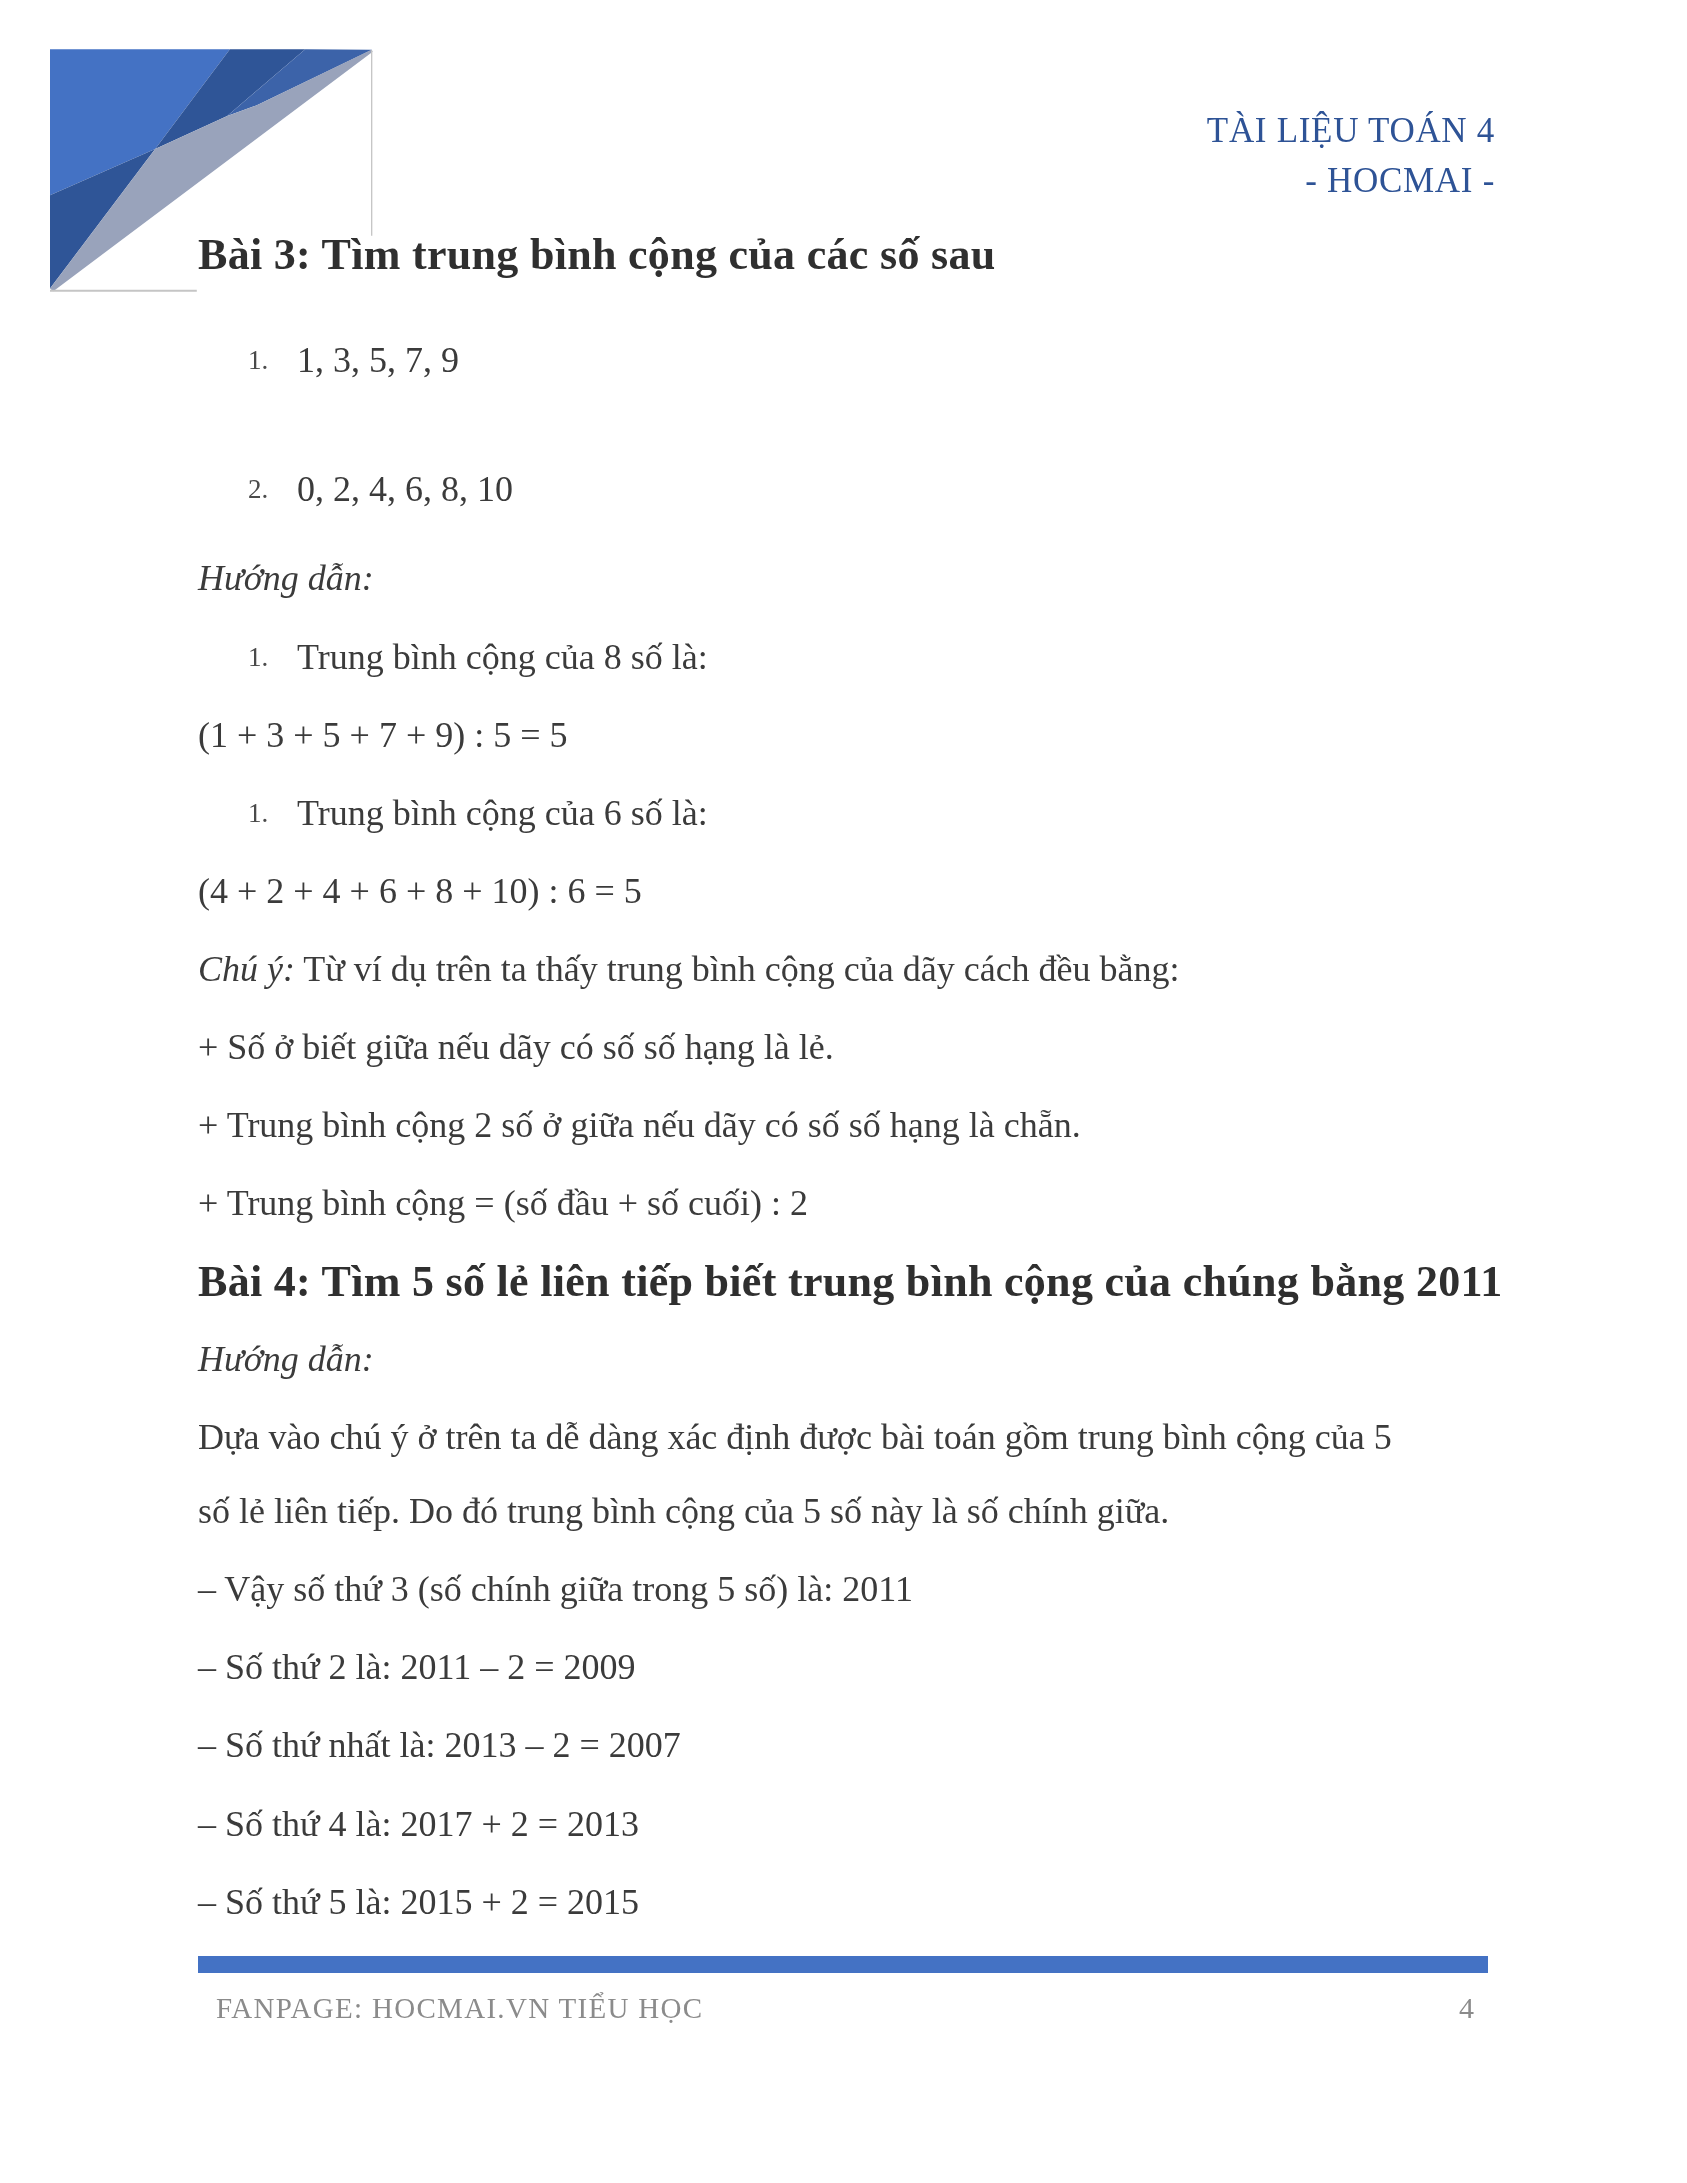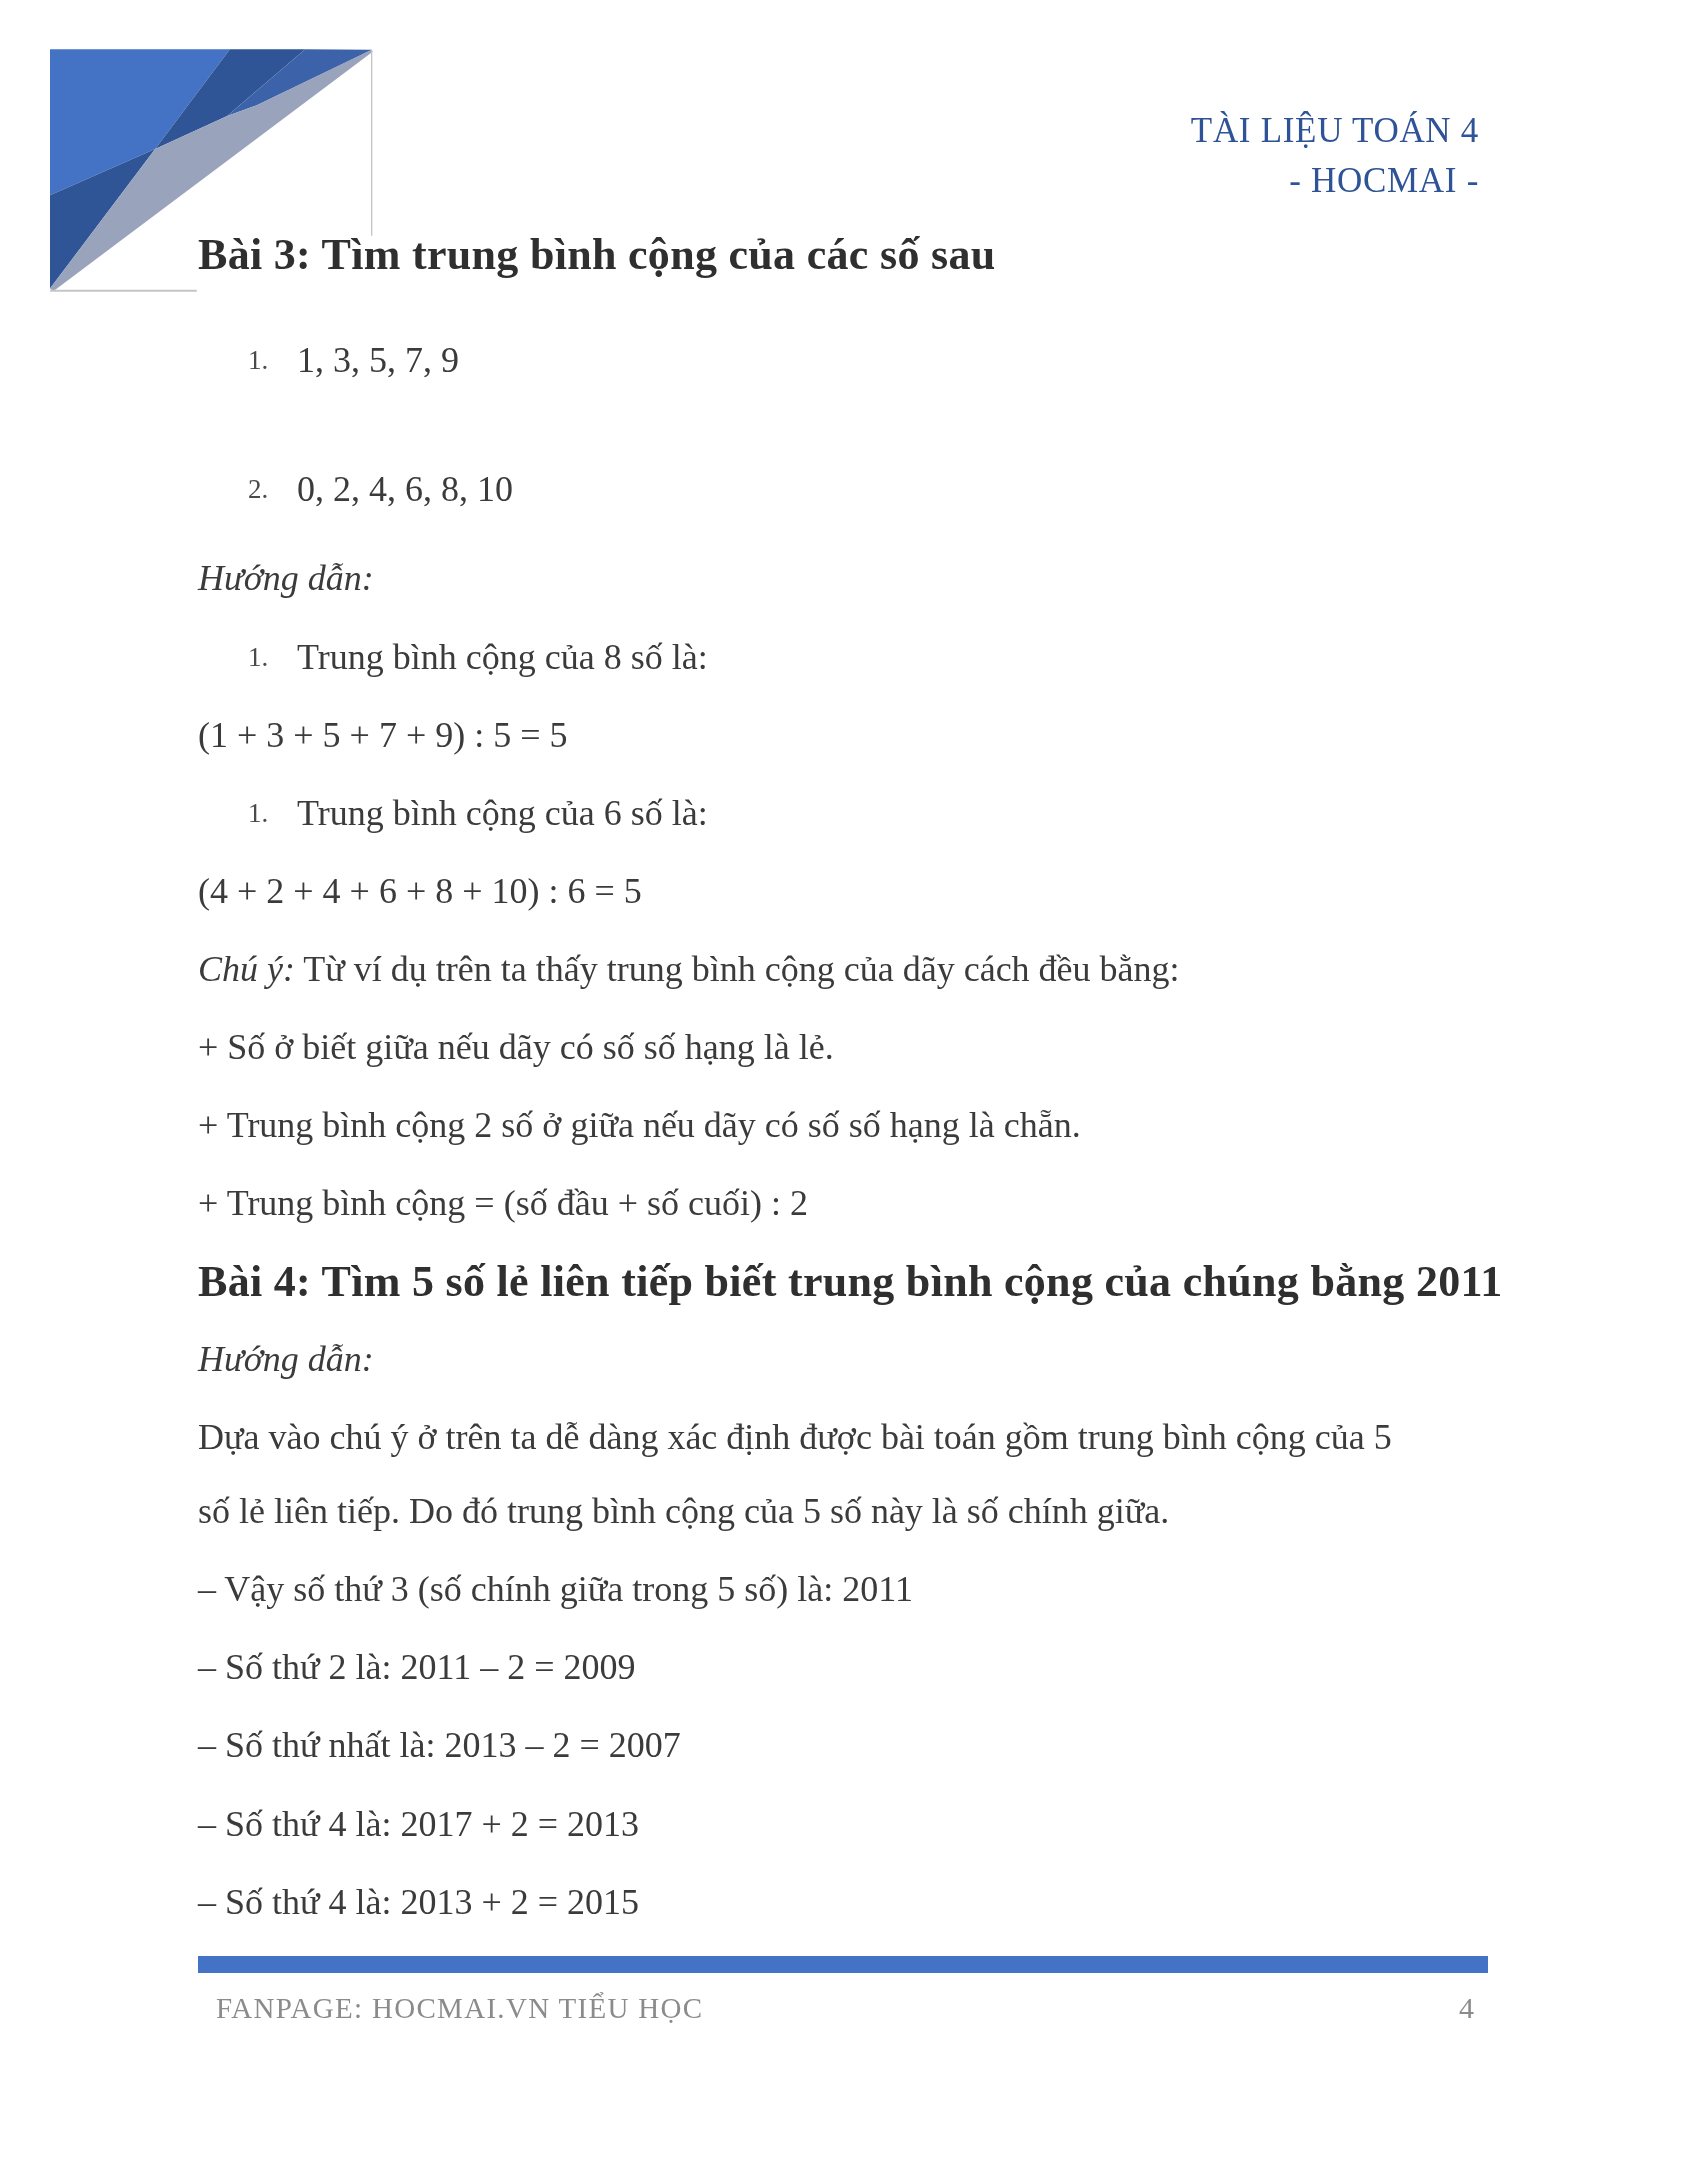--- a/index.html
+++ b/index.html
@@ -8,21 +8,21 @@
     width:1687px;height:2183px;
     background:#ffffff;
     font-family:"Liberation Serif","DejaVu Serif",serif;
     color:#3b3b3b;
     overflow:hidden;
   }
   
   .logo{position:absolute;left:50px;top:49px;width:324px;height:245px;}
   
   .doc-header{
-    position:absolute;right:208px;top:106px;
+    position:absolute;right:192px;top:106px;
     text-align:right;
     color:#2E5396;
     font-size:35px;line-height:50px;
     letter-spacing:0.7px;
   }
   
   .content{position:absolute;left:198px;top:0;width:1290px;height:2183px;}
   .line{
     position:absolute;left:0;width:1290px;
     font-size:36px;line-height:53px;
@@ -113,21 +113,21 @@
 
     <div class="line italic" style="top:1333px">Hướng dẫn:</div>
 
     <div class="line" style="top:1411px">Dựa vào chú ý ở trên ta dễ dàng xác định được bài toán gồm trung bình cộng của 5</div>
     <div class="line" style="top:1485px">số lẻ liên tiếp. Do đó trung bình cộng của 5 số này là số chính giữa.</div>
 
     <div class="line" style="top:1563px">– Vậy số thứ 3 (số chính giữa trong 5 số) là: 2011</div>
     <div class="line" style="top:1641px">– Số thứ 2 là: 2011 – 2 = 2009</div>
     <div class="line" style="top:1719px">– Số thứ nhất là: 2013 – 2 = 2007</div>
     <div class="line" style="top:1798px">– Số thứ 4 là: 2017 + 2 = 2013</div>
-    <div class="line" style="top:1876px">– Số thứ 4 là: 2013 + 2 = 2015</div>
+    <div class="line" style="top:1876px">– Số thứ 5 là: 2015 + 2 = 2015</div>
   </div>
 
   <div class="footer-bar"></div>
   <div class="footer-row">FANPAGE: HOCMAI.VN TIỂU HỌC</div>
   <div class="footer-page">4</div>
 
 </div>
 
 
 </body></html>

